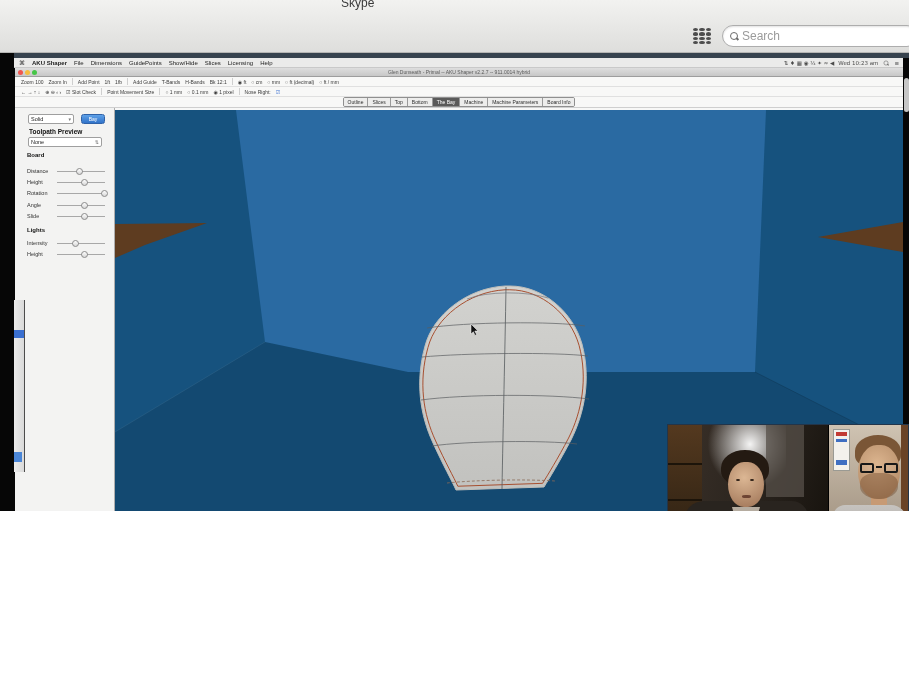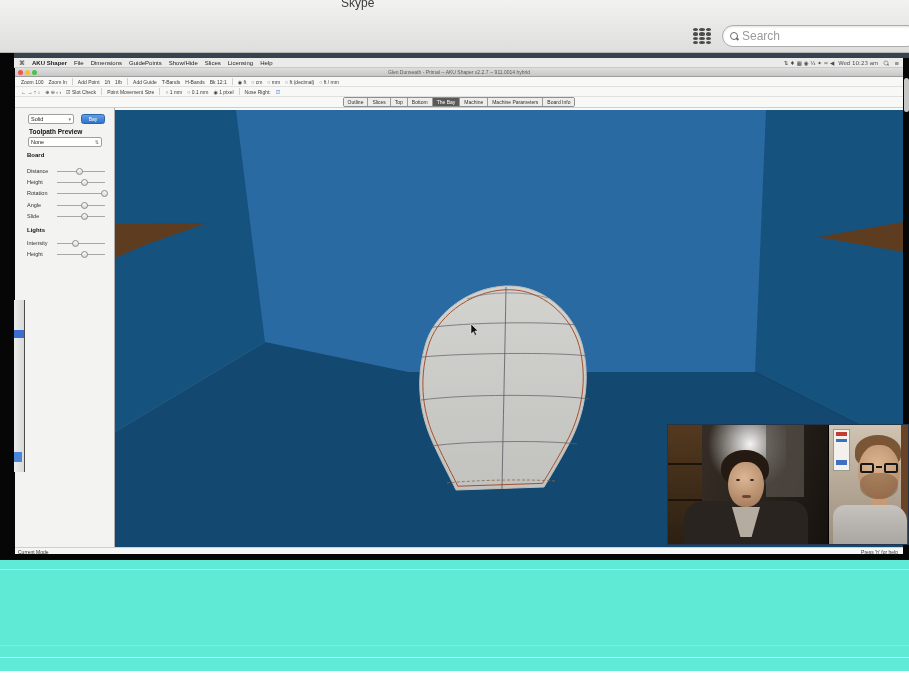--- a/index.html
+++ b/index.html
@@ -1,18 +1,18 @@
 <!DOCTYPE html>
 <html><head>
 <meta charset="utf-8">
 <style>
   * { margin:0; padding:0; box-sizing:border-box; }
   body { background:#fff; }
-  .canvas { position:relative; width:909px; height:671px; overflow:hidden;
-            background:#5eead4; font-family:"Liberation Sans",sans-serif; }
+  .canvas { position:relative; width:909px; height:511px; overflow:hidden;
+            background:#f9a8d4; font-family:"Liberation Sans",sans-serif; }
   .abs { position:absolute; }
 
   
   .skype-toolbar { left:0; top:0; width:909px; height:53px;
     background:linear-gradient(#f2f2f0,#dededc); border-bottom:1px solid #b6b6b4; overflow:hidden; }
   .skype-title { left:341px; top:-4px; font-size:12px; color:#3a3a3a; }
   .dialpad { left:692px; top:27px; width:20px; height:18px; display:grid;
     grid-template-columns:repeat(3,1fr); grid-template-rows:repeat(4,1fr); gap:1px; padding:1px; }
   .dialpad i { background:#4d4d4d; border-radius:50%; }
   .searchbox { left:722px; top:25px; width:196px; height:22px; background:#fff;

